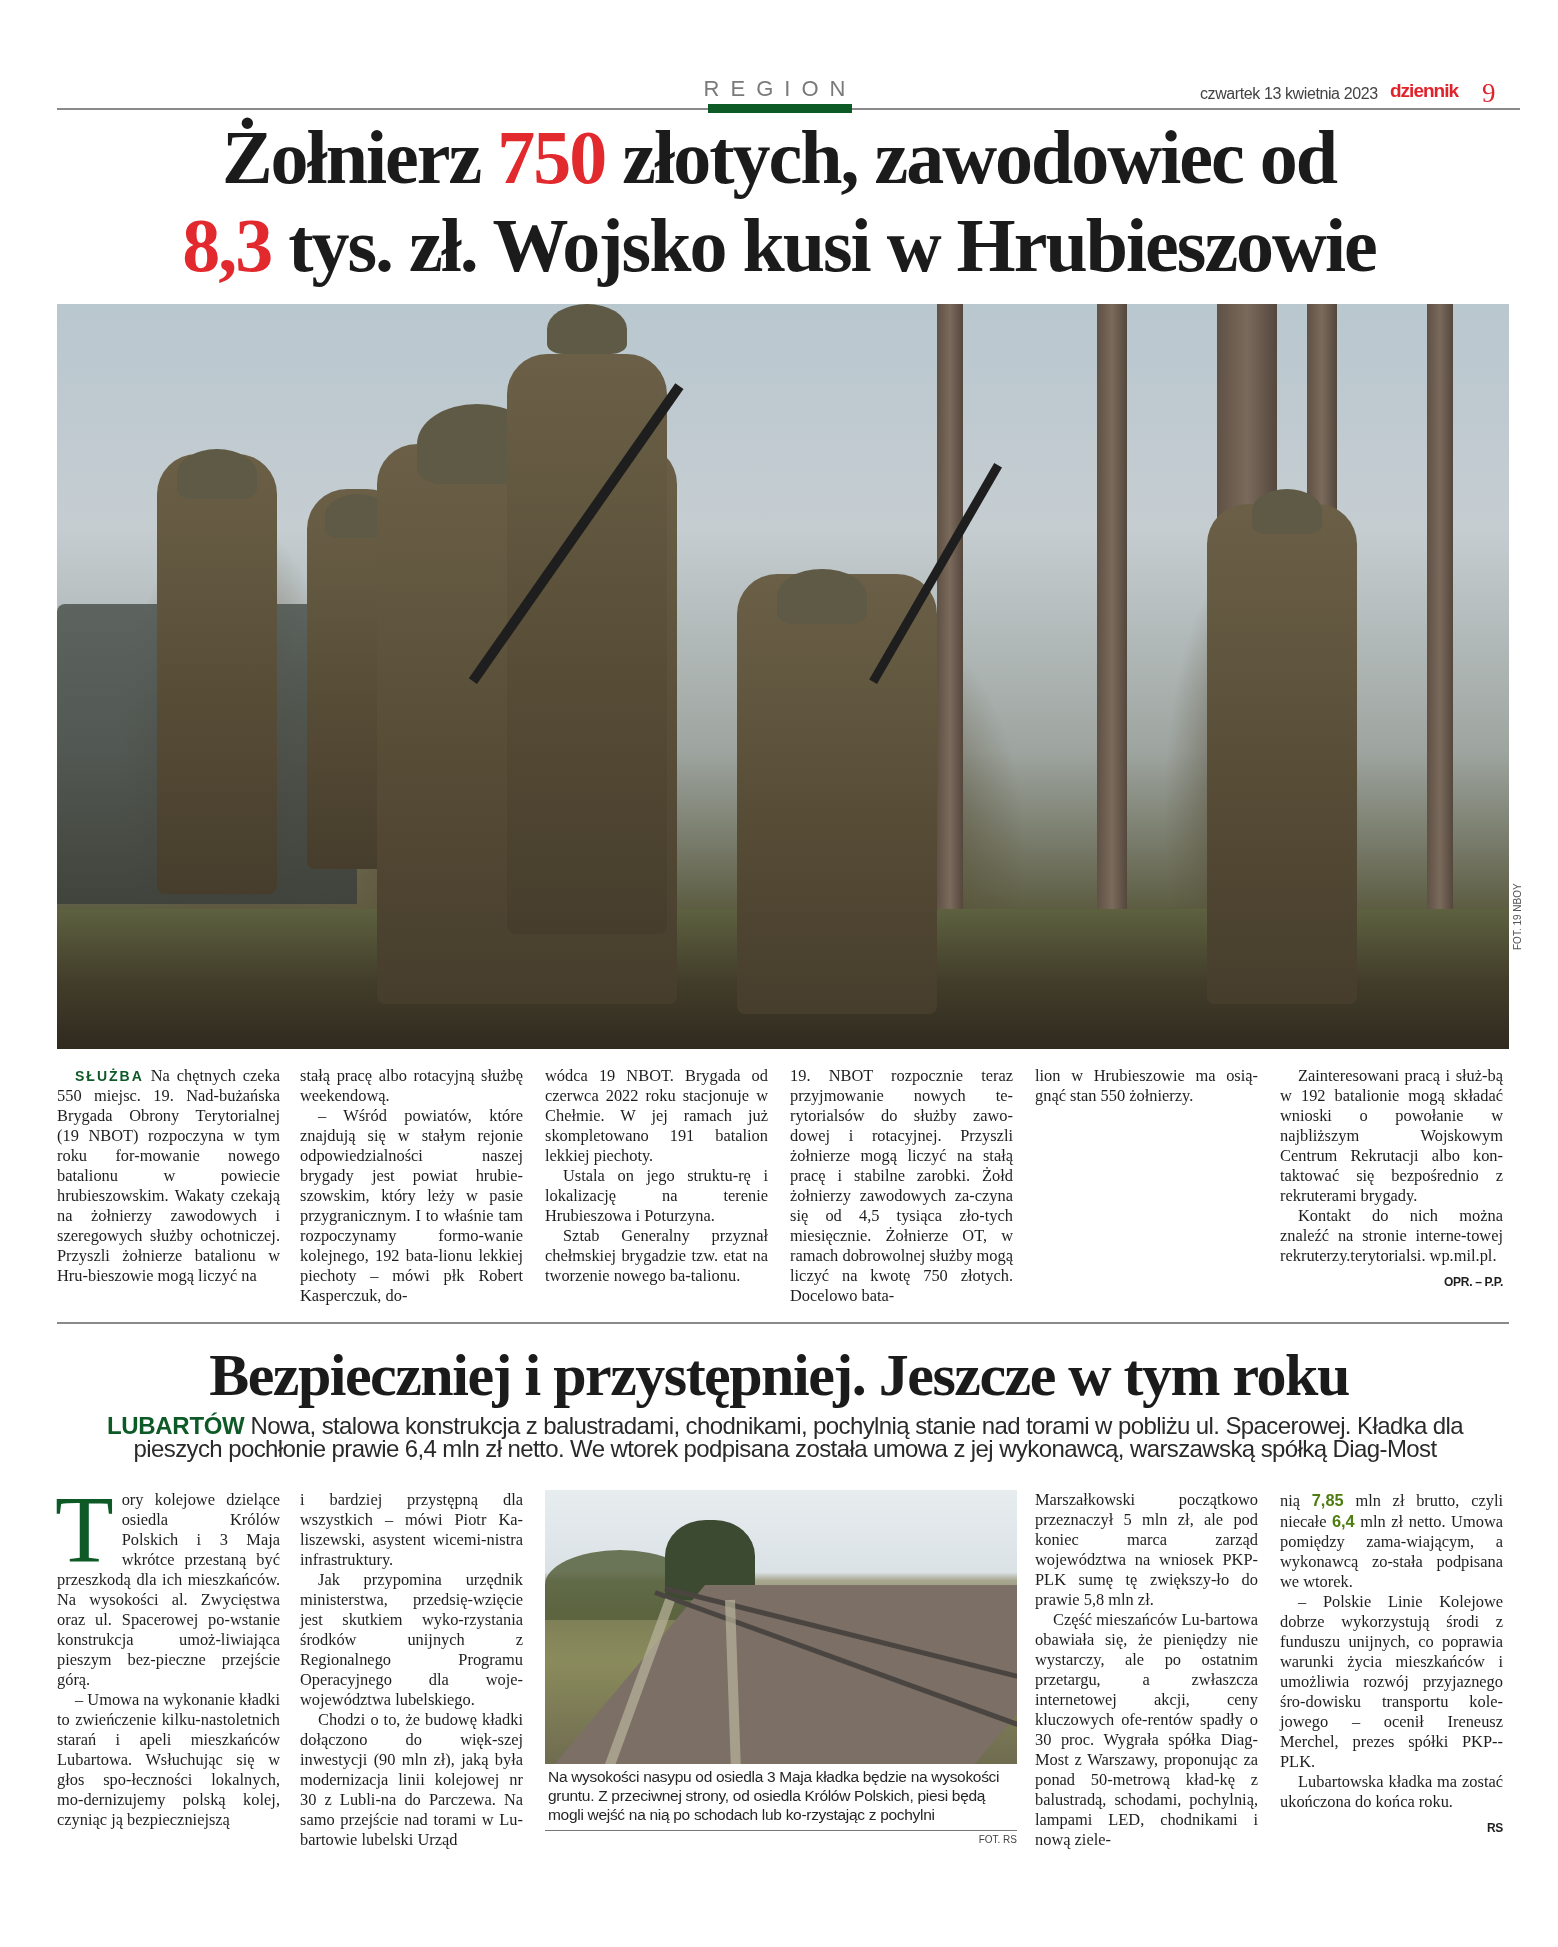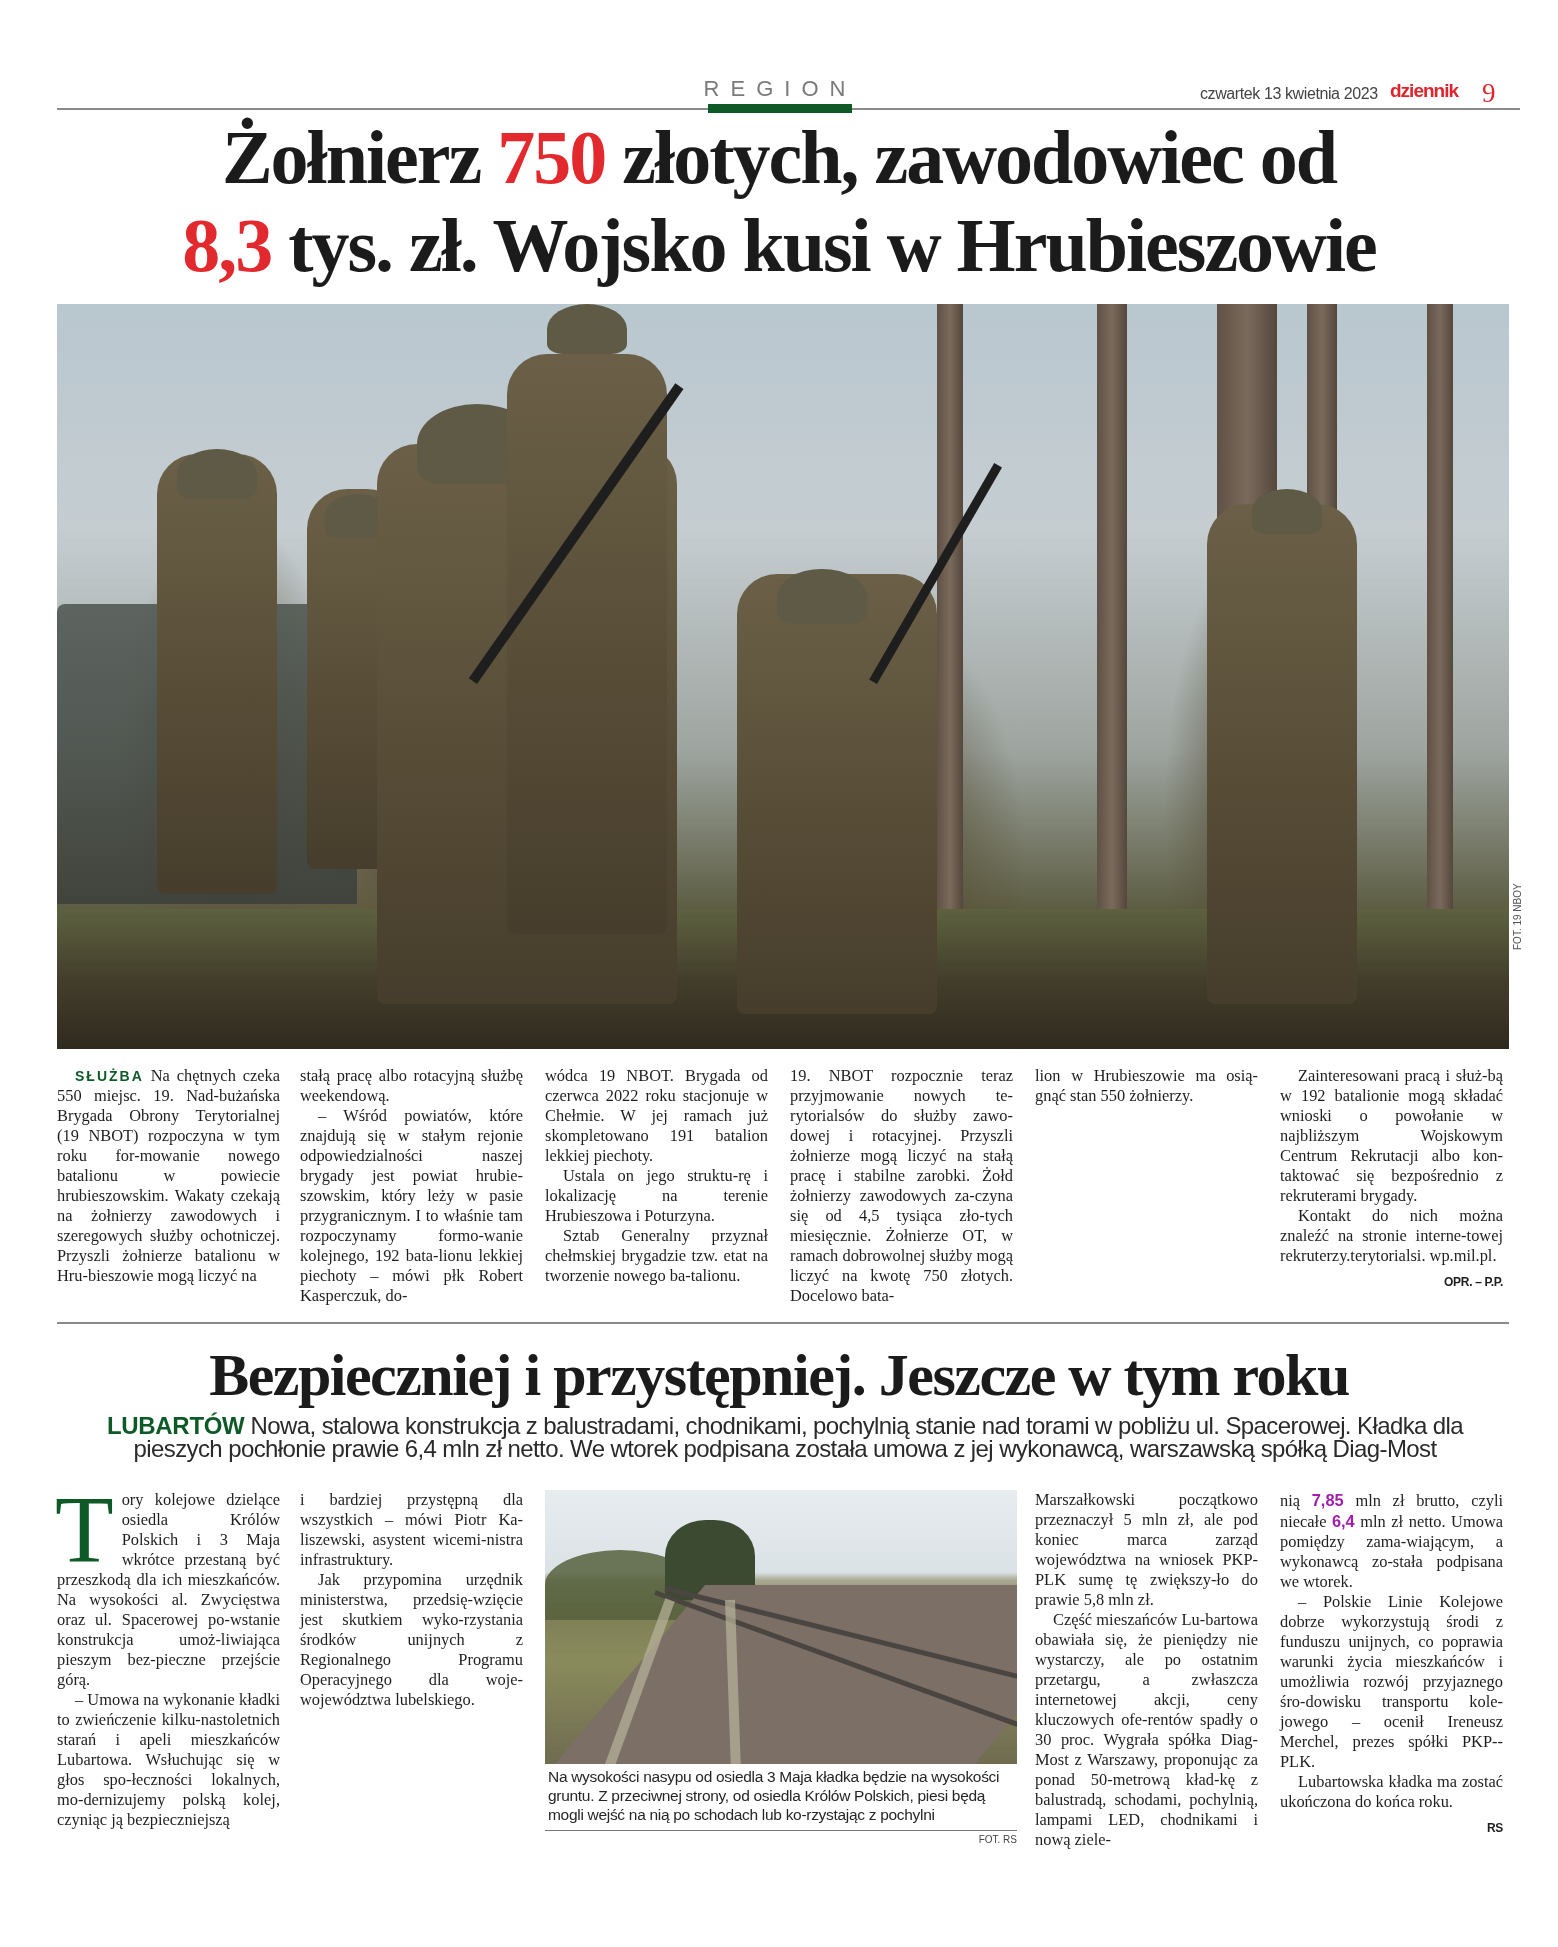--- a/index.html
+++ b/index.html
@@ -52,21 +52,21 @@
   .rule-mid { position: absolute; left: 57px; top: 1322px; width: 1452px; height: 2px; background: #8a8a8a; }
 
   
   .h2 { top: 1340px; font-size: 60px; line-height: 70px; letter-spacing: -1.5px; }
   .deck { position: absolute; left: 60px; width: 1450px; top: 1414px; text-align: center; font-family: "Liberation Sans", sans-serif;
     font-size: 24px; line-height: 23px; color: #2a2a2a; letter-spacing: -0.6px; }
   .deck .place { color: #0d5a27; font-weight: 700; letter-spacing: -0.3px; }
 
   
   .dropcap { float: left; font-family: "Liberation Serif", serif; font-size: 96px; line-height: 76px; color: #0d5a27; margin: 2px 8px 0 -2px; height: 78px; }
-  .green { color: #a21caf; font-family: "Liberation Sans", sans-serif; font-weight: 700; }
+  .green { color: #4d7c0f; font-family: "Liberation Sans", sans-serif; font-weight: 700; }
 
   .photo-rail { position: absolute; left: 545px; top: 1490px; width: 472px; height: 274px; overflow: hidden;
     background: linear-gradient(180deg, #e7ecef 0%, #dbe2e6 30%, #a8a790 33%, #7d7e56 45%, #8a8b5c 62%, #6f6c50 100%); }
   .photo-rail .trees { position: absolute; left: 120px; top: 30px; width: 90px; height: 80px; background: #3c4a31; border-radius: 45% 45% 10% 10%; }
   .photo-rail .trees2 { position: absolute; left: 0; top: 60px; width: 150px; height: 70px; background: #56603c; border-radius: 50% 50% 0 0; opacity: .85; }
   .photo-rail .ballast { position: absolute; left: 160px; top: 95px; width: 420px; height: 260px; background: #7b6f66;
     transform: skewX(-40deg); transform-origin: top left; }
   .photo-rail .rail { position: absolute; height: 5px; background: #4a4540; transform-origin: left center; }
   .photo-rail .track { position: absolute; width: 10px; height: 180px; background: #b9b39d; opacity: .7; transform-origin: top; }
 
@@ -145,20 +145,21 @@
 <div class="deck"><span class="place">LUBARTÓW</span><span> Nowa, stalowa konstrukcja z balustradami, chodnikami, pochylnią stanie nad torami w pobliżu ul. Spacerowej. Kładka dla pieszych pochłonie prawie 6,4 mln zł netto. We wtorek podpisana została umowa z jej wykonawcą, warszawską spółką Diag-Most</span></div>
 
 <div class="cols">
   <div class="col" style="left:57px;top:1490px;">
     <p class="first"><span class="dropcap">T</span><span>ory kolejowe dzielące osiedla Królów Polskich i 3 Maja wkrótce przestaną być przeszkodą dla ich mieszkańców. Na wysokości al. Zwycięstwa oraz ul. Spacerowej po-wstanie konstrukcja umoż-liwiająca pieszym bez-pieczne przejście górą.</span></p>
     <p>– Umowa na wykonanie kładki to zwieńczenie kilku-nastoletnich starań i apeli mieszkańców Lubartowa. Wsłuchując się w głos spo-łeczności lokalnych, mo-dernizujemy polską kolej, czyniąc ją bezpieczniejszą</p>
   </div>
   <div class="col" style="left:300px;top:1490px;">
     <p class="first">i bardziej przystępną dla wszystkich – mówi Piotr Ka-liszewski, asystent wicemi-nistra infrastruktury.</p>
     <p>Jak przypomina urzędnik ministerstwa, przedsię-wzięcie jest skutkiem wyko-rzystania środków unijnych z Regionalnego Programu Operacyjnego dla woje-województwa lubelskiego.</p>
+    <p>Chodzi o to, że budowę kładki dołączono do więk-szej inwestycji (90 mln zł), jaką była modernizacja linii kolejowej nr 30 z Lubli-na do Parczewa. Na samo przejście nad torami w Lu-bartowie lubelski Urząd</p>
   </div>
   <div class="col" style="left:1035px;top:1490px;">
     <p class="first">Marszałkowski początkowo przeznaczył 5 mln zł, ale pod koniec marca zarząd województwa na wniosek PKP-PLK sumę tę zwiększy-ło do prawie 5,8 mln zł.</p>
     <p>Część mieszańców Lu-bartowa obawiała się, że pieniędzy nie wystarczy, ale po ostatnim przetargu, a zwłaszcza internetowej akcji, ceny kluczowych ofe-rentów spadły o 30 proc. Wygrała spółka Diag-Most z Warszawy, proponując za ponad 50-metrową kład-kę z balustradą, schodami, pochylnią, lampami LED, chodnikami i nową ziele-</p>
   </div>
   <div class="col" style="left:1280px;top:1490px;">
     <p class="first"><span>nią </span><span class="green">7,85</span><span> mln zł brutto, czyli niecałe </span><span class="green">6,4</span><span> mln zł netto. Umowa pomiędzy zama-wiającym, a wykonawcą zo-stała podpisana we wtorek.</span></p>
     <p>– Polskie Linie Kolejowe dobrze wykorzystują środi z funduszu unijnych, co poprawia warunki życia mieszkańców i umożliwia rozwój przyjaznego śro-dowisku transportu kole-jowego – ocenił Ireneusz Merchel, prezes spółki PKP--PLK.</p>
     <p>Lubartowska kładka ma zostać ukończona do końca roku.</p>
     <div class="sig">RS</div>

